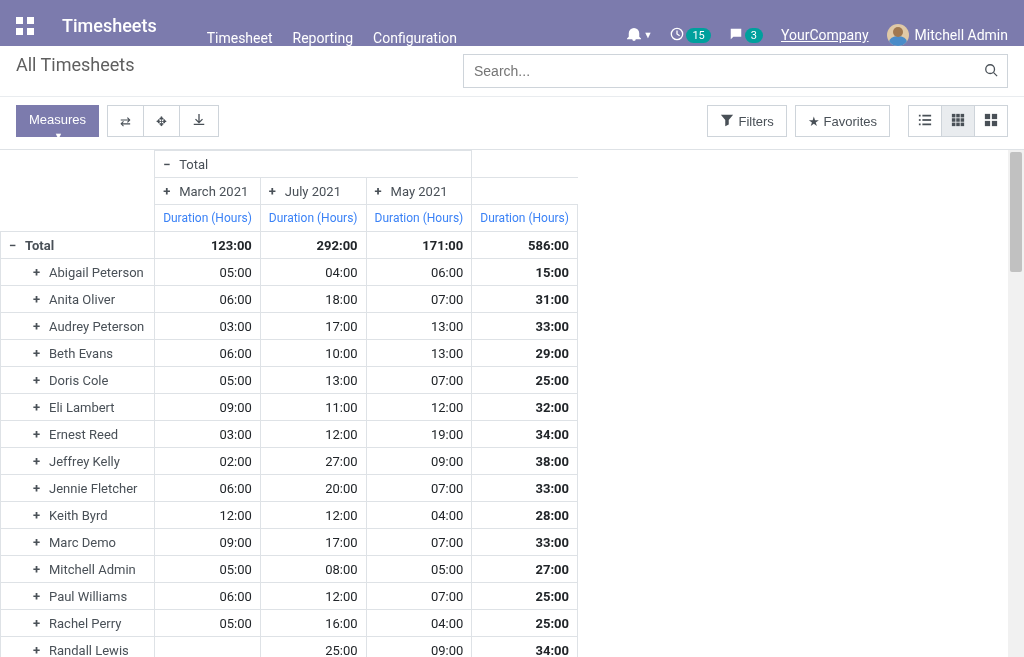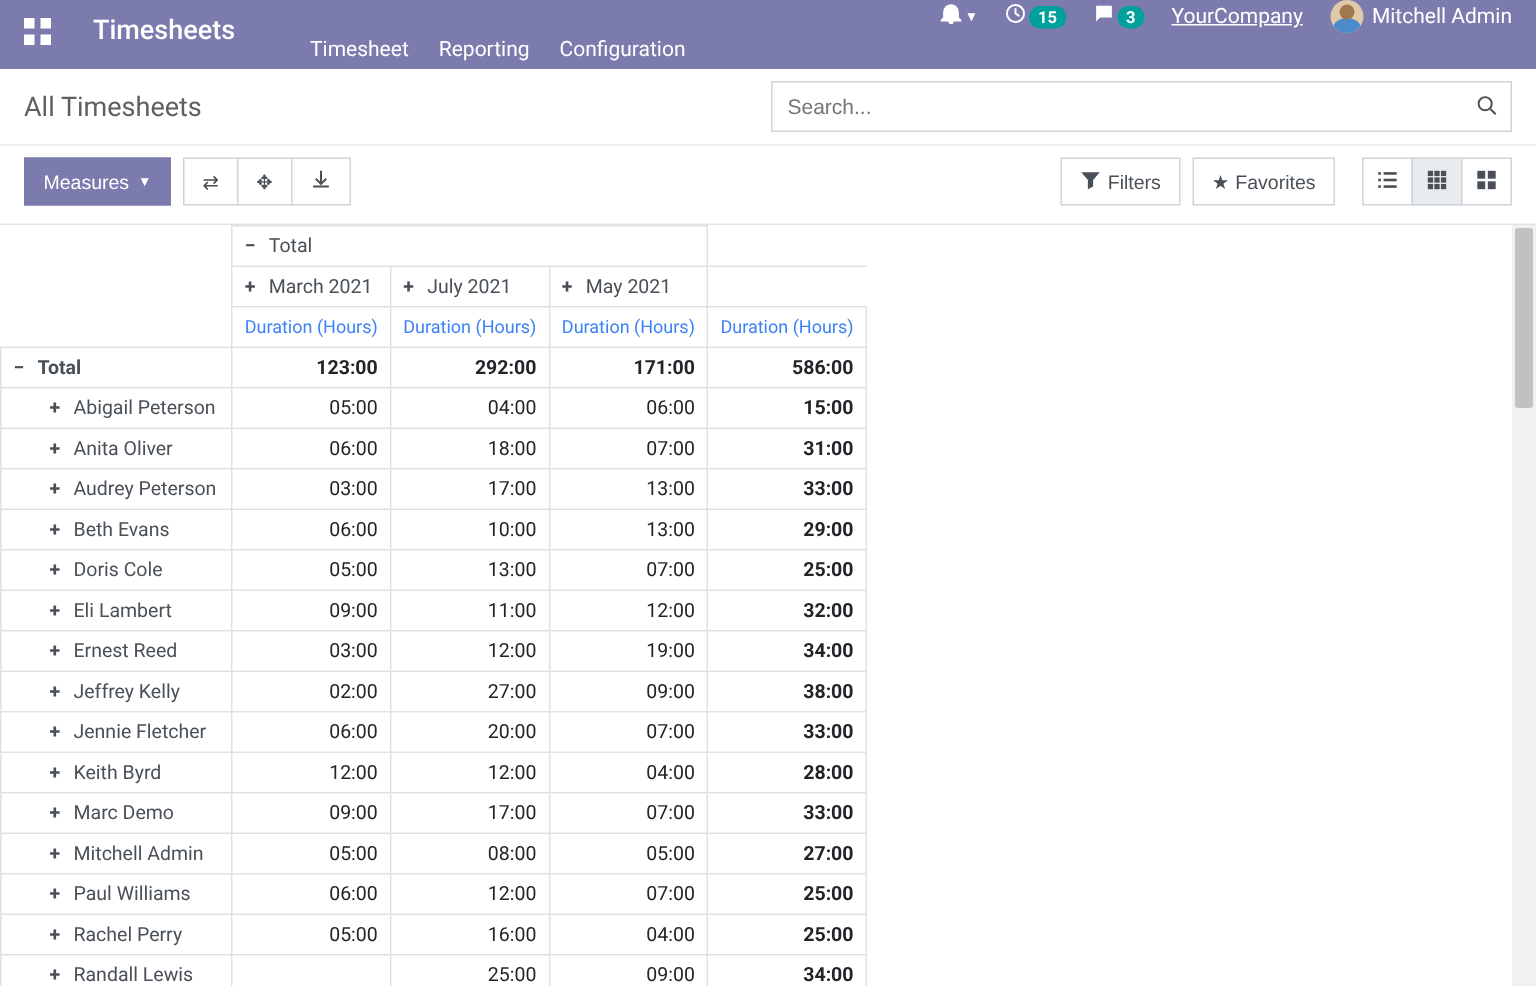--- a/index.html
+++ b/index.html
@@ -1,40 +1,40 @@
 <!DOCTYPE html>
 <html><head>
 <meta charset="utf-8">
 <style>
   * { box-sizing: border-box; margin: 0; padding: 0; }
   body { font-family: -apple-system, BlinkMacSystemFont, "Segoe UI", Roboto, sans-serif; font-size: 13px; color: #212529; background: #fff; }
-  .navbar { background: #7c7bad; color: #fff; height: 46px; display: flex; align-items: flex-start; padding: 0 16px; }
+  .navbar { background: #7c7bad; color: #fff; height: 46px; display: flex; align-items: flex-end; padding: 0 16px; }
   .nav-left { display: flex; align-items: center; gap: 20px; }
   .apps-icon { width: 18px; height: 18px; display: inline-block; }
   .brand { font-size: 18px; font-weight: 500; margin-left: 8px; margin-right: 30px; }
   .nav-item { color: #fff; cursor: pointer; font-size: 14px; margin-top: 25px; }
   .nav-right { margin-left: auto; display: flex; align-items: center; gap: 18px; }
   .nav-icon-wrap { position: relative; display: flex; align-items: center; cursor: pointer; }
-  .badge { background: #00a09d; color: #fff; border-radius: 9px; padding: 1px 6px; font-size: 11px; font-weight: 700; margin-left: 2px; }
+  .badge { background: #00a09d; color: #fff; border-radius: 9px; padding: 1px 6px; font-size: 11px; font-weight: 400; margin-left: 2px; }
   .company { font-size: 14px; text-decoration: underline; }
   .user { display: flex; align-items: center; gap: 6px; font-size: 14px; }
   .avatar { width: 22px; height: 22px; border-radius: 50%; background: #e0c9a6; display: inline-block; position: relative; overflow: hidden; }
   .avatar::after { content: ""; position: absolute; width: 10px; height: 10px; background: #a07850; border-radius: 50%; top: 3px; left: 6px; }
   .avatar::before { content: ""; position: absolute; width: 18px; height: 12px; background: #4a8cc9; border-radius: 50% 50% 0 0; bottom: -2px; left: 2px; }
   .caret { font-size: 9px; margin-left: 2px; }
 
-  .controls { display: flex; align-items: center; padding: 8px 16px; border-bottom: 1px solid #e9ecef; }
+  .controls { display: flex; align-items: flex-start; padding: 8px 16px; border-bottom: 1px solid #e9ecef; }
   .view-title { font-size: 18px; color: #5f5f5f; }
-  .search-wrap { margin-left: auto; width: 494px; position: relative; }
+  .search-wrap { margin-left: auto; width: 545px; position: relative; }
   .search-input { width: 100%; height: 34px; border: 1px solid #ced4da; padding: 6px 34px 6px 10px; font-size: 14px; outline: none; }
   .search-icon { position: absolute; right: 10px; top: 9px; color: #666; }
 
   .toolbar { display: flex; align-items: center; padding: 8px 16px 12px; gap: 8px; }
   .btn { border: 1px solid #ced4da; background: #fff; padding: 6px 12px; font-size: 13px; cursor: pointer; height: 32px; display: inline-flex; align-items: center; gap: 4px; color: #495057; }
-  .btn-primary { background: #7c7bad; color: #fff; border-color: #7c7bad; }
+  .btn-primary { background: #7c7bad; color: #fff; border-color: #7c7bad; flex-direction: column; }
   .btn-group { display: inline-flex; }
   .btn-group .btn { border-radius: 0; margin-left: -1px; }
   .btn-group .btn:first-child { margin-left: 0; }
   .spacer { flex: 1; }
   .view-switch { margin-left: 10px; }
   .view-switch .btn { width: 34px; padding: 0; justify-content: center; }
   .view-switch .active { background: #e9ecef; }
 
   .pivot-wrap { display: flex; border-top: 1px solid #dee2e6; height: 517px; position: relative; }
   .pivot-scroll { width: 578px; overflow: auto; }

